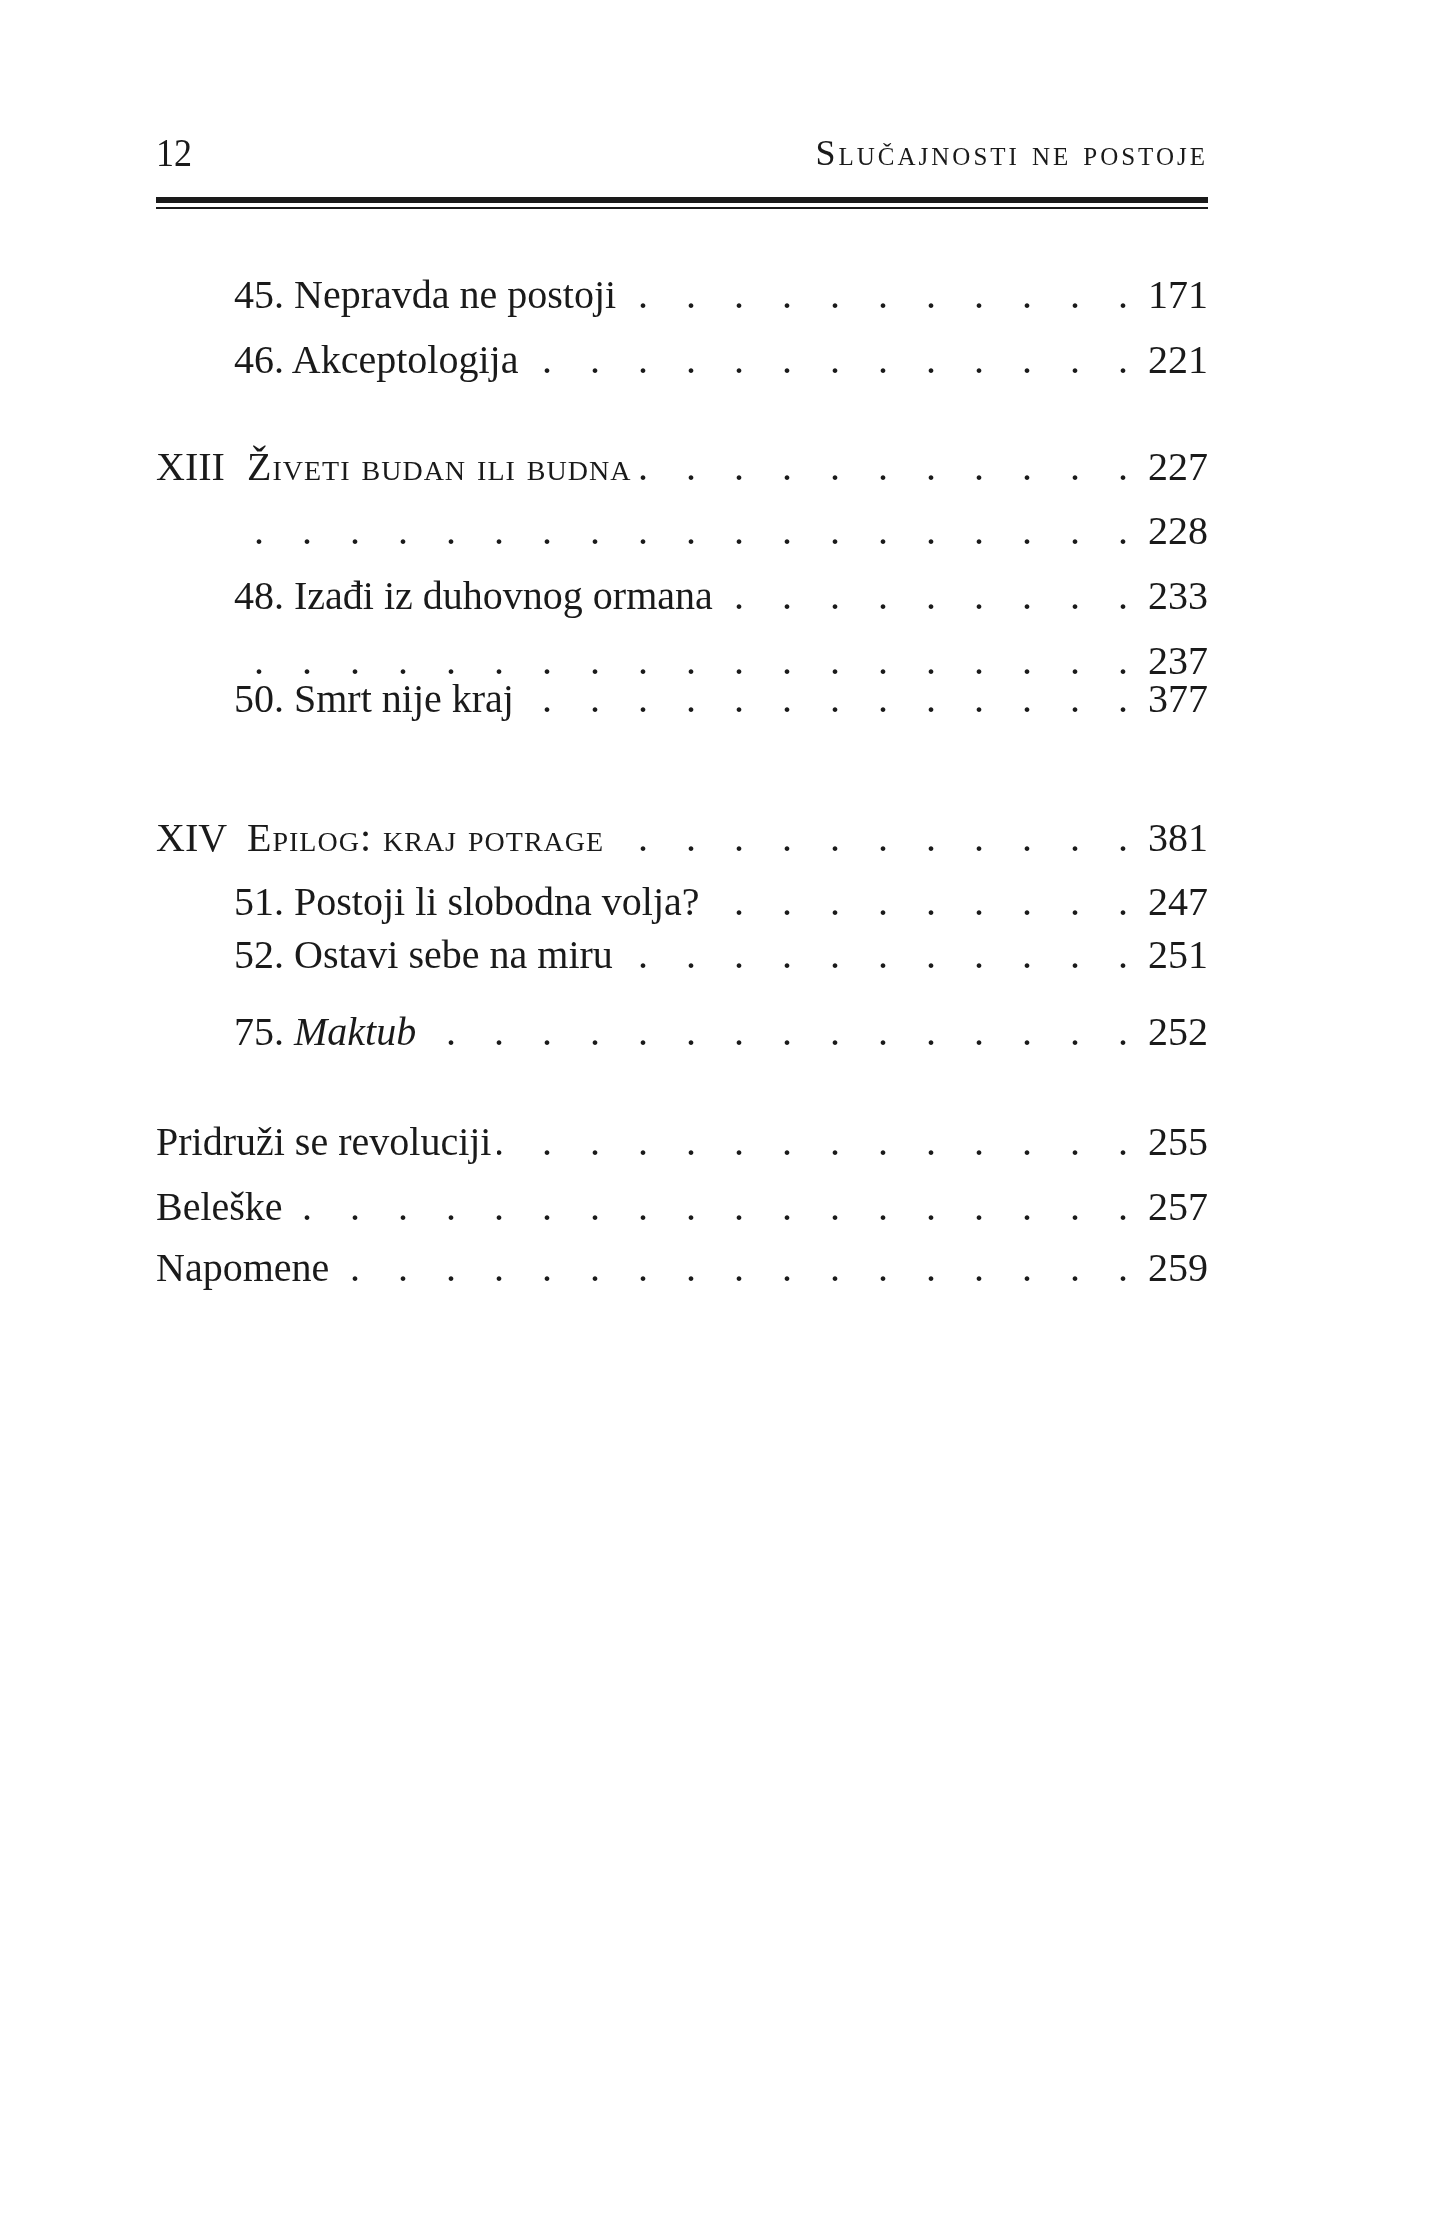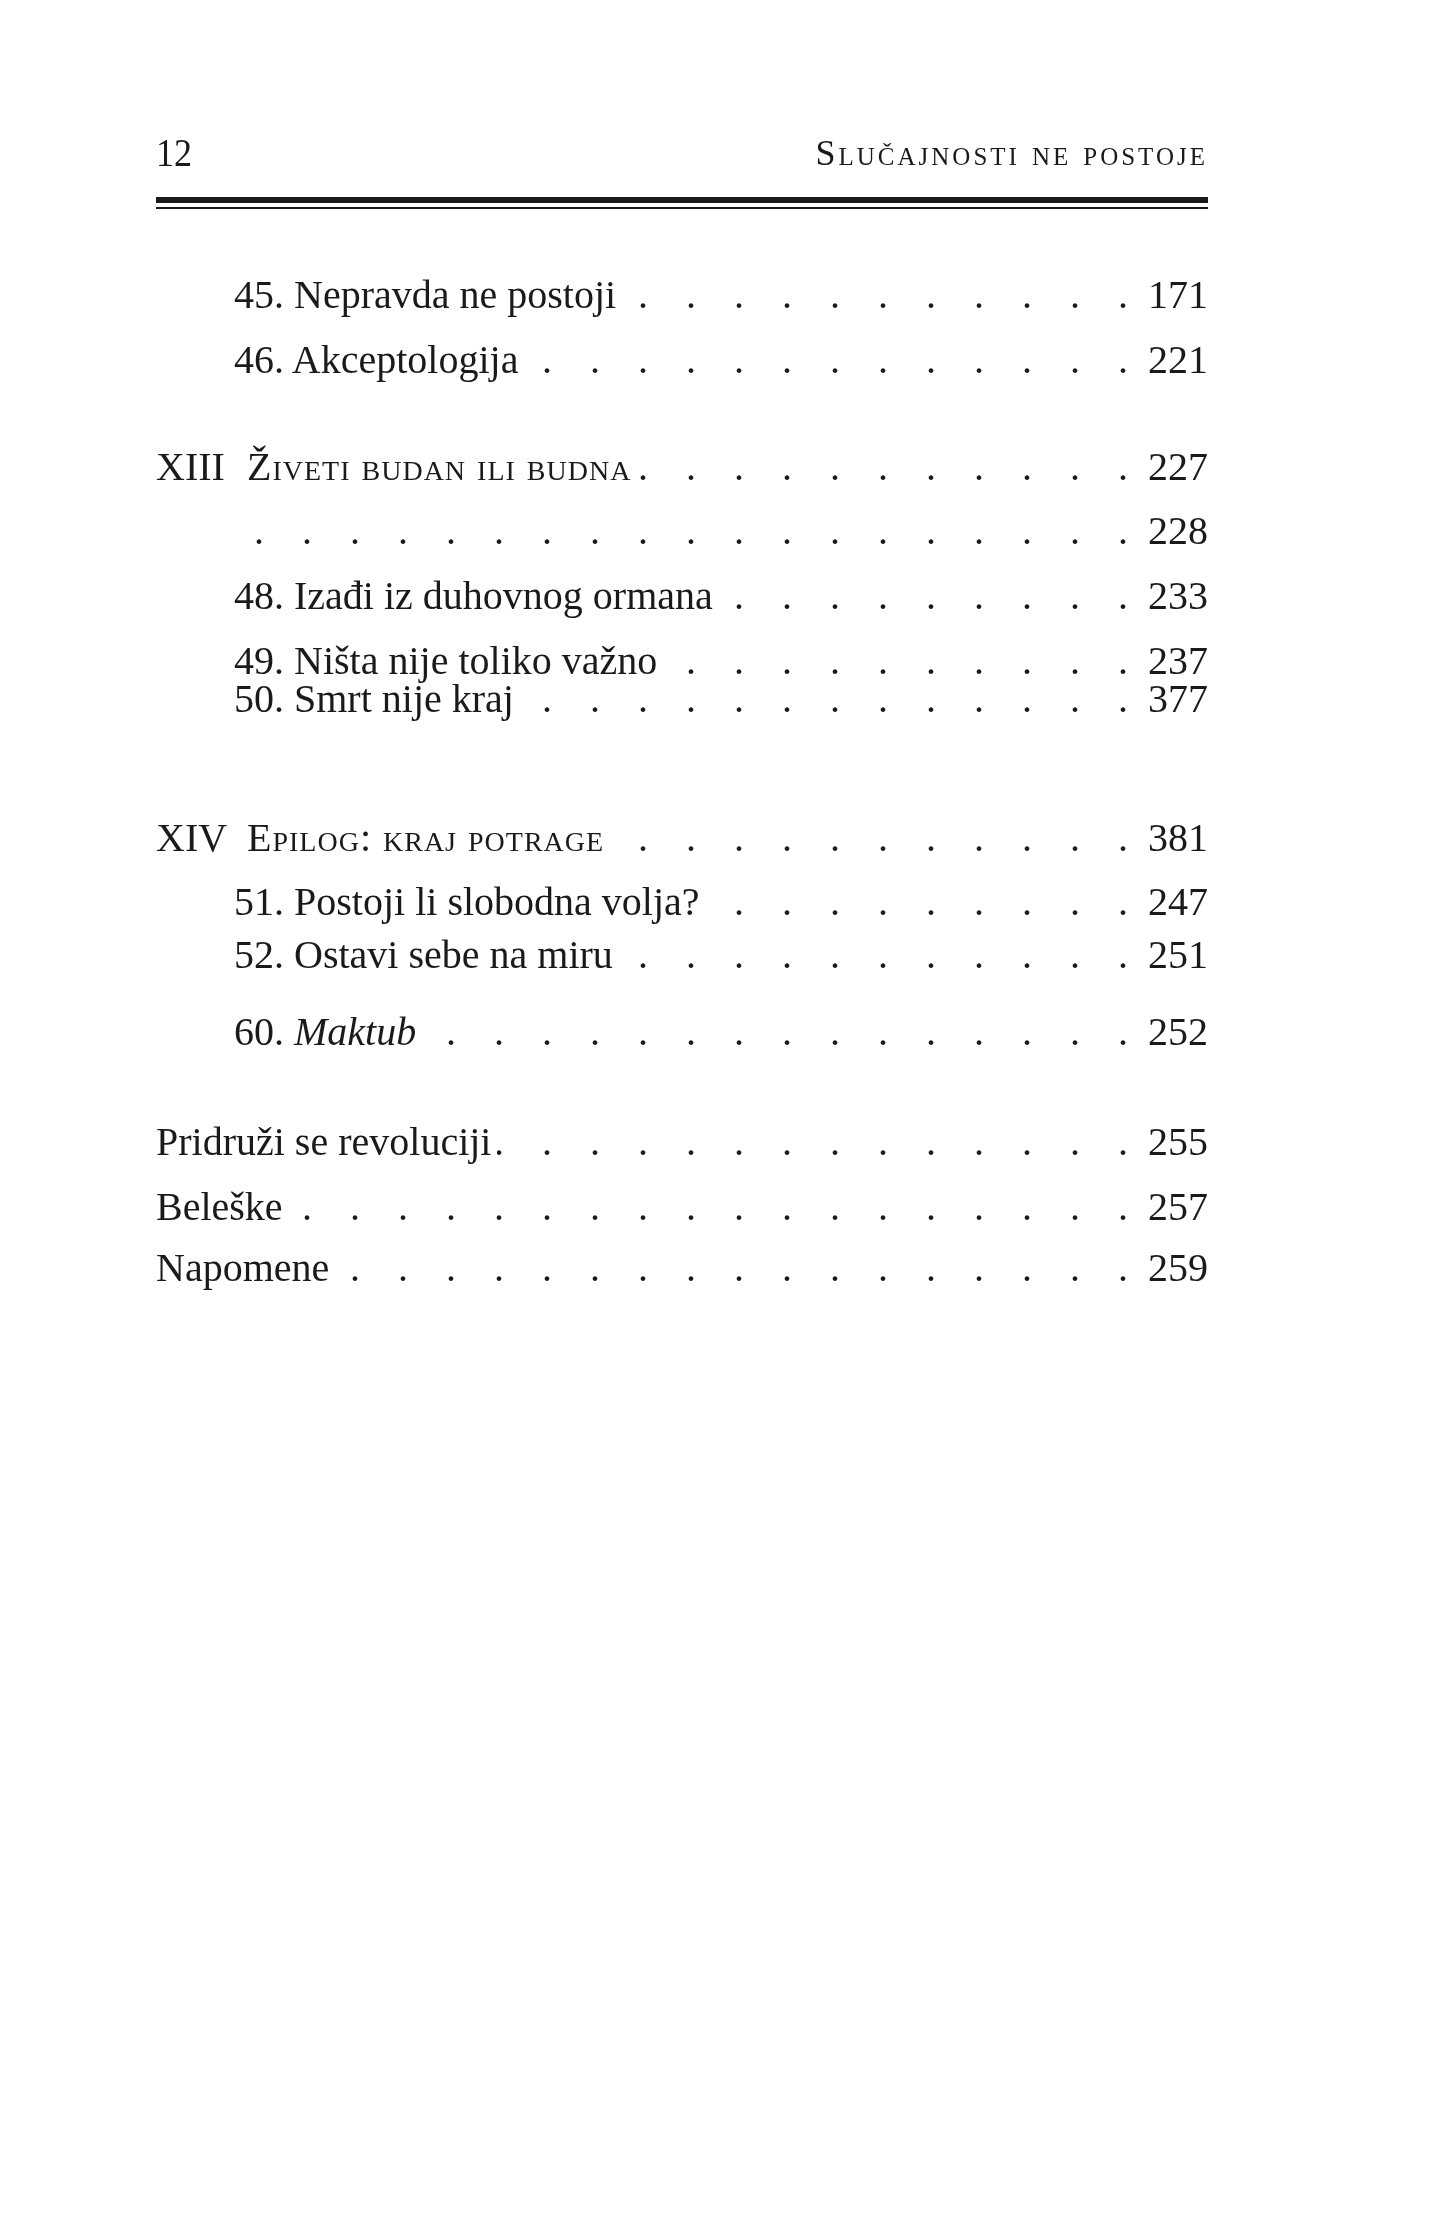--- a/index.html
+++ b/index.html
@@ -86,21 +86,20 @@
 
 <div class="toc-row" style="top:571px">
   <span class="indent"></span>
   <span class="title"><span>48.</span> <span>Izađi iz duhovnog ormana</span></span>
   <span class="leader">. . . . . . . . . . . . . . . . . . . . . . . . . . . . . . . . . . . . . . . . . . . .</span>
   <span class="page">233</span>
 </div>
 
 <div class="toc-row" style="top:636px">
   <span class="indent"></span>
-  <span class="title"><span>49.</span> <span>Ništa nije toliko važno</span></span>
   <span class="leader">. . . . . . . . . . . . . . . . . . . . . . . . . . . . . . . . . . . . . . . . . . . .</span>
   <span class="page">237</span>
 </div>
 
 <div class="toc-row" style="top:674px">
   <span class="indent"></span>
   <span class="title"><span>50.</span> <span>Smrt nije kraj</span></span>
   <span class="leader">. . . . . . . . . . . . . . . . . . . . . . . . . . . . . . . . . . . . . . . . . . . .</span>
   <span class="page">377</span>
 </div>
@@ -121,21 +120,21 @@
 
 <div class="toc-row" style="top:930px">
   <span class="indent"></span>
   <span class="title"><span>52.</span> <span>Ostavi sebe na miru</span></span>
   <span class="leader">. . . . . . . . . . . . . . . . . . . . . . . . . . . . . . . . . . . . . . . . . . . .</span>
   <span class="page">251</span>
 </div>
 
 <div class="toc-row" style="top:1007px">
   <span class="indent"></span>
-  <span class="title"><span>60.</span> <em>Maktub</em></span>
+  <span class="title"><span>75.</span> <em>Maktub</em></span>
   <span class="leader">. . . . . . . . . . . . . . . . . . . . . . . . . . . . . . . . . . . . . . . . . . . .</span>
   <span class="page">252</span>
 </div>
 
 <div class="toc-row" style="top:1117px">
   <span class="title">Pridruži se revoluciji</span>
   <span class="leader">. . . . . . . . . . . . . . . . . . . . . . . . . . . . . . . . . . . . . . . . . . . .</span>
   <span class="page">255</span>
 </div>
 <div class="toc-row" style="top:1182px">

